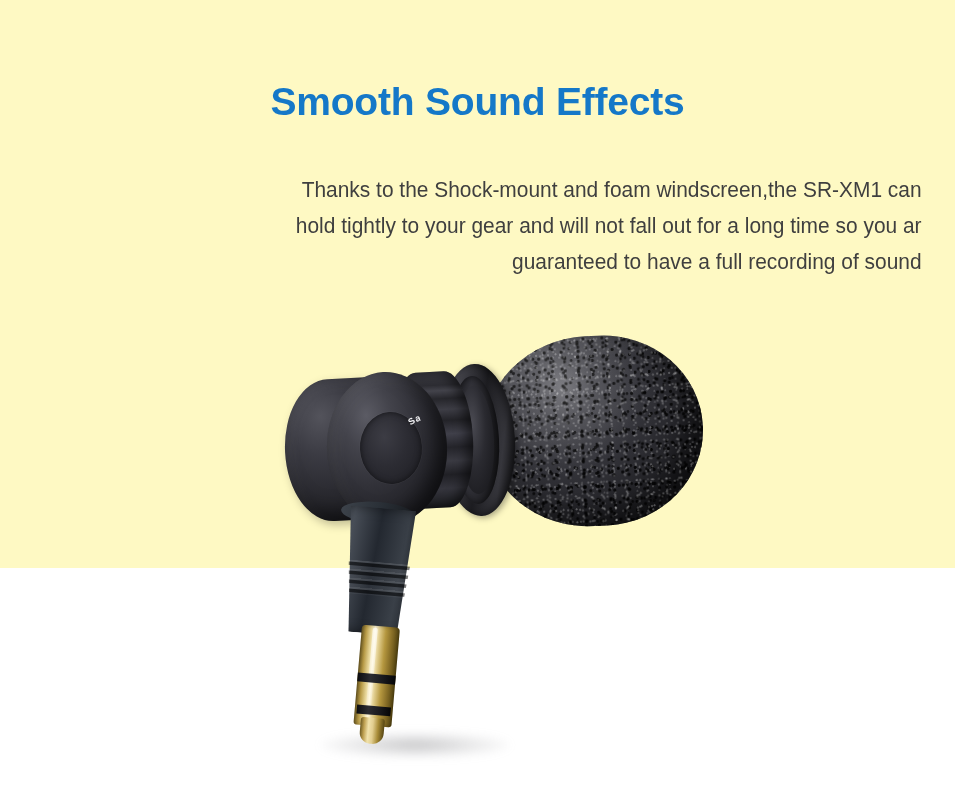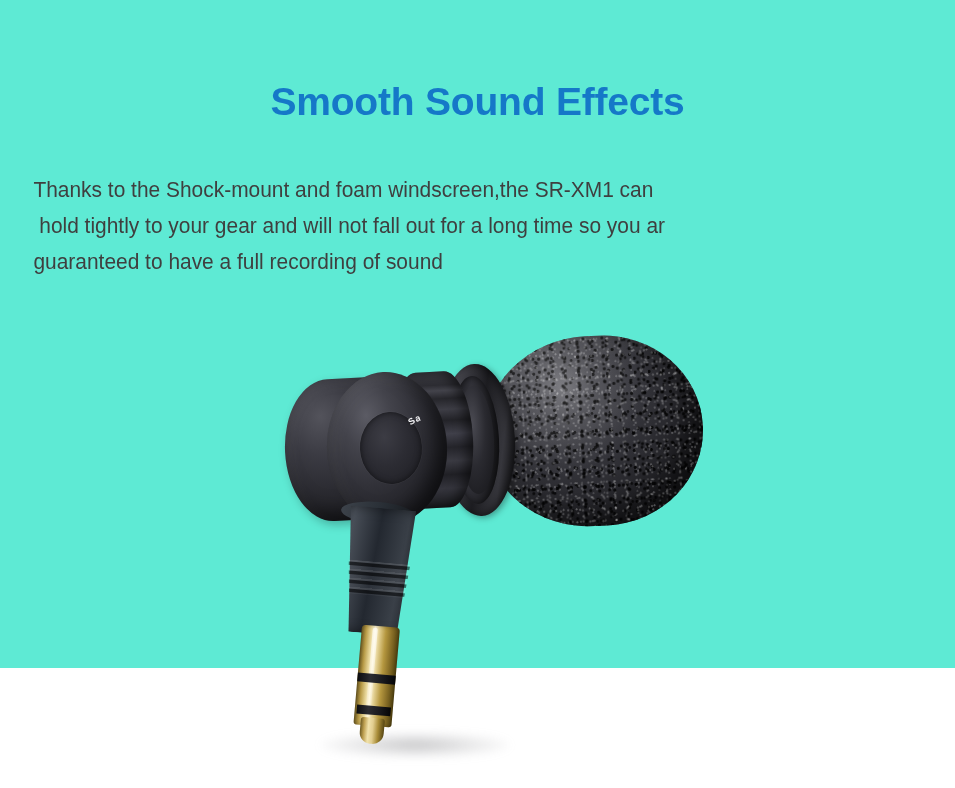--- a/index.html
+++ b/index.html
@@ -11,22 +11,22 @@
     height: 788px;
     background: #ffffff;
     font-family: "Liberation Sans", sans-serif;
     overflow: hidden;
     position: relative;
   }
 
   .page {
     position: relative;
     width: 955px;
-    height: 668px;
-    background: #5eead4;
+    height: 568px;
+    background: #fef9c3;
   }
 
   
   .headline {
     position: absolute;
     top: 80px;
     left: 0;
     width: 955px;
     text-align: center;
     font-size: 39px;
@@ -35,21 +35,21 @@
     color: #1578c8;
     font-family: "Liberation Sans", sans-serif;
   }
 
   
   .body-copy {
     position: absolute;
     top: 172px;
     left: 0;
     width: 955px;
-    text-align: left;
+    text-align: right;
     color: #3f3f3f;
     font-size: 22.5px;
     line-height: 36px;
     font-weight: 300;
     font-family: "Liberation Sans", sans-serif;
   }
   .body-copy .ln {
     display: block;
     white-space: pre;
     transform: scaleX(0.93);

